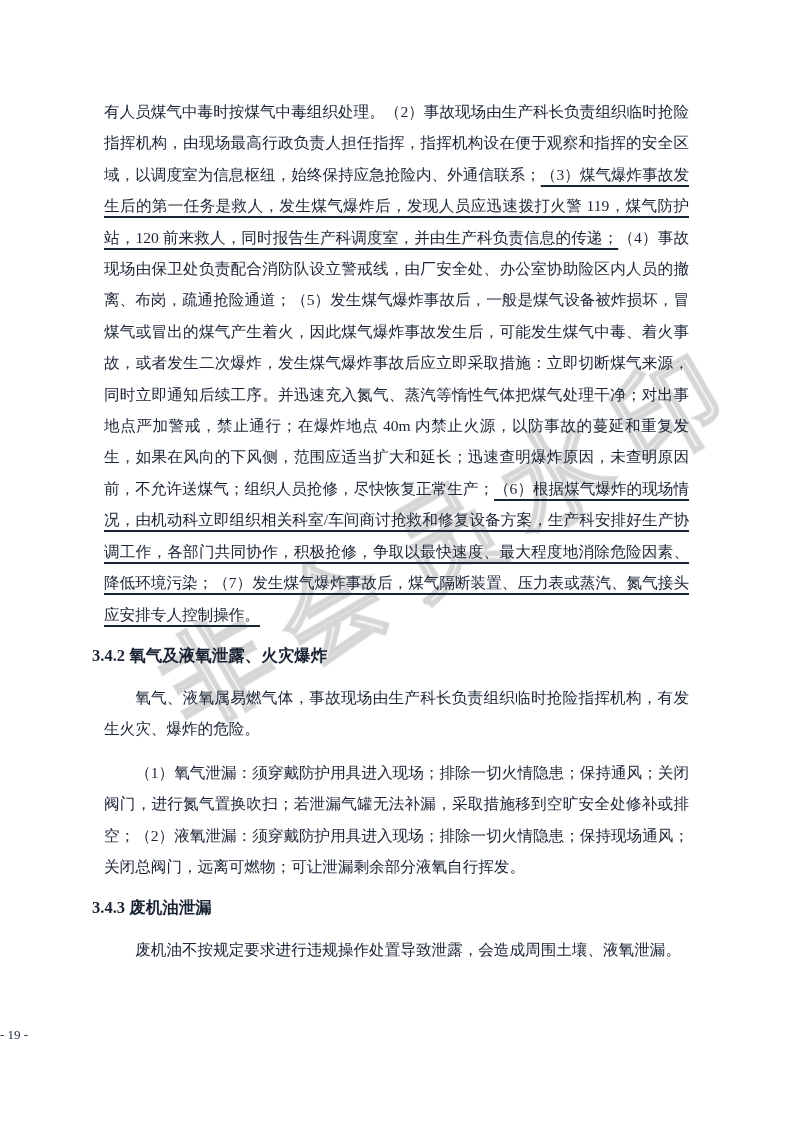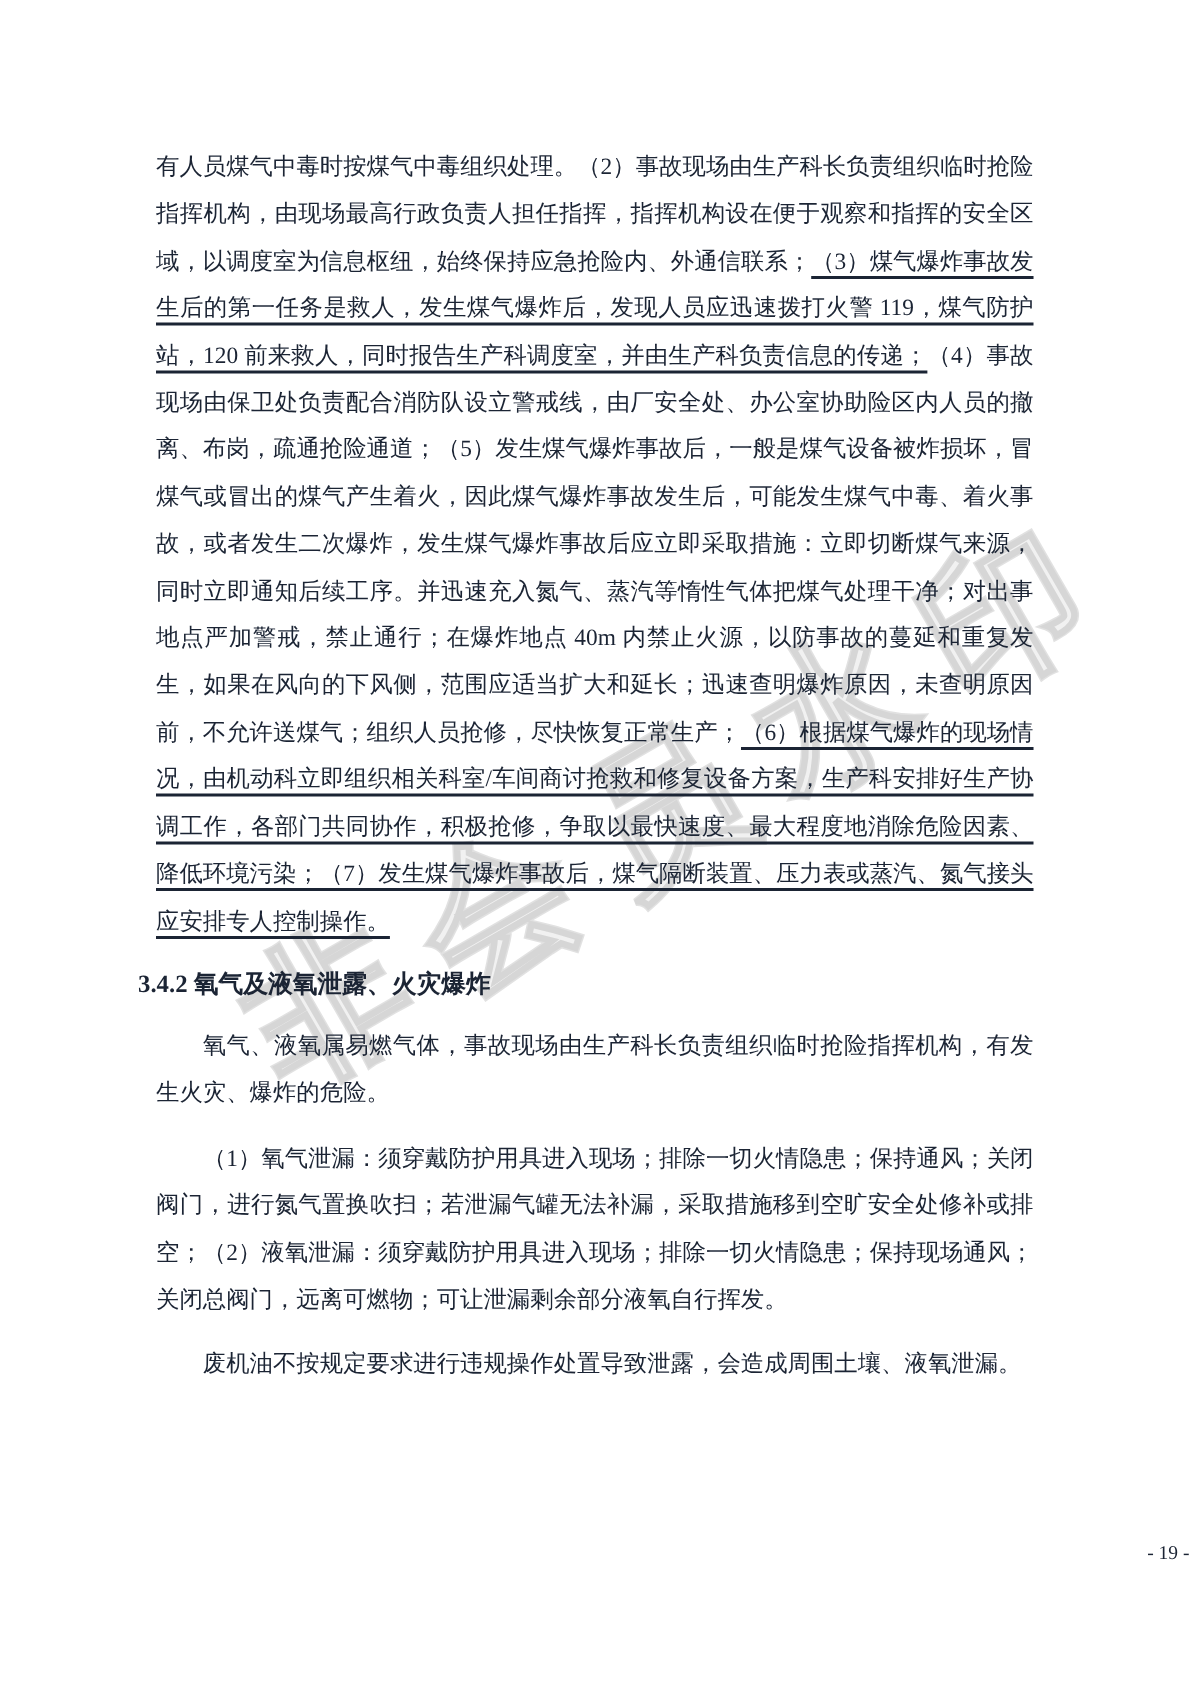--- a/index.html
+++ b/index.html
@@ -60,21 +60,21 @@
     font-size: 16.5px;
     font-weight: bold;
     line-height: 28px;
     text-align: left;
   }
   .footer {
     position: absolute;
     top: 1026px;
     left: 0;
     width: 100%;
-    text-align: right;
+    text-align: left;
     font-size: 13px;
     line-height: 18px;
     z-index: 1;
   }
 </style>
 </head>
 <body>
 
 <div class="page">
 
@@ -85,20 +85,21 @@
     <p class="para no-indent">
       <span>有人员煤气中毒时按煤气中毒组织处理。（2）事故现场由生产科长负责组织临时抢险指挥机构，由现场最高行政负责人担任指挥，指挥机构设在便于观察和指挥的安全区域，以调度室为信息枢纽，始终保持应急抢险内、外通信联系；</span><span class="u">（3）煤气爆炸事故发生后的第一任务是救人，发生煤气爆炸后，发现人员应迅速拨打火警 119，煤气防护站，120 前来救人，同时报告生产科调度室，并由生产科负责信息的传递；</span><span>（4）事故现场由保卫处负责配合消防队设立警戒线，由厂安全处、办公室协助险区内人员的撤离、布岗，疏通抢险通道；（5）发生煤气爆炸事故后，一般是煤气设备被炸损坏，冒煤气或冒出的煤气产生着火，因此煤气爆炸事故发生后，可能发生煤气中毒、着火事故，或者发生二次爆炸，发生煤气爆炸事故后应立即采取措施：立即切断煤气来源，同时立即通知后续工序。并迅速充入氮气、蒸汽等惰性气体把煤气处理干净；对出事地点严加警戒，禁止通行；在爆炸地点 40m 内禁止火源，以防事故的蔓延和重复发生，如果在风向的下风侧，范围应适当扩大和延长；迅速查明爆炸原因，未查明原因前，不允许送煤气；组织人员抢修，尽快恢复正常生产；</span><span class="u">（6）根据煤气爆炸的现场情况，由机动科立即组织相关科室/车间商讨抢救和修复设备方案，生产科安排好生产协调工作，各部门共同协作，积极抢修，争取以最快速度、最大程度地消除危险因素、降低环境污染；（7）发生煤气爆炸事故后，煤气隔断装置、压力表或蒸汽、氮气接头应安排专人控制操作。</span>
     </p>
 
     <h3 class="heading">3.4.2 氧气及液氧泄露、火灾爆炸</h3>
 
     <p class="para">氧气、液氧属易燃气体，事故现场由生产科长负责组织临时抢险指挥机构，有发生火灾、爆炸的危险。</p>
 
     <p class="para">（1）氧气泄漏：须穿戴防护用具进入现场；排除一切火情隐患；保持通风；关闭阀门，进行氮气置换吹扫；若泄漏气罐无法补漏，采取措施移到空旷安全处修补或排空；（2）液氧泄漏：须穿戴防护用具进入现场；排除一切火情隐患；保持现场通风；关闭总阀门，远离可燃物；可让泄漏剩余部分液氧自行挥发。</p>
 
+    <h3 class="heading">3.4.3 废机油泄漏</h3>
 
     <p class="para">废机油不按规定要求进行违规操作处置导致泄露，会造成周围土壤、液氧泄漏。</p>
 
   </div>
 
   <div class="footer">- 19 -</div>
 
 </div>
 
 </body></html>

